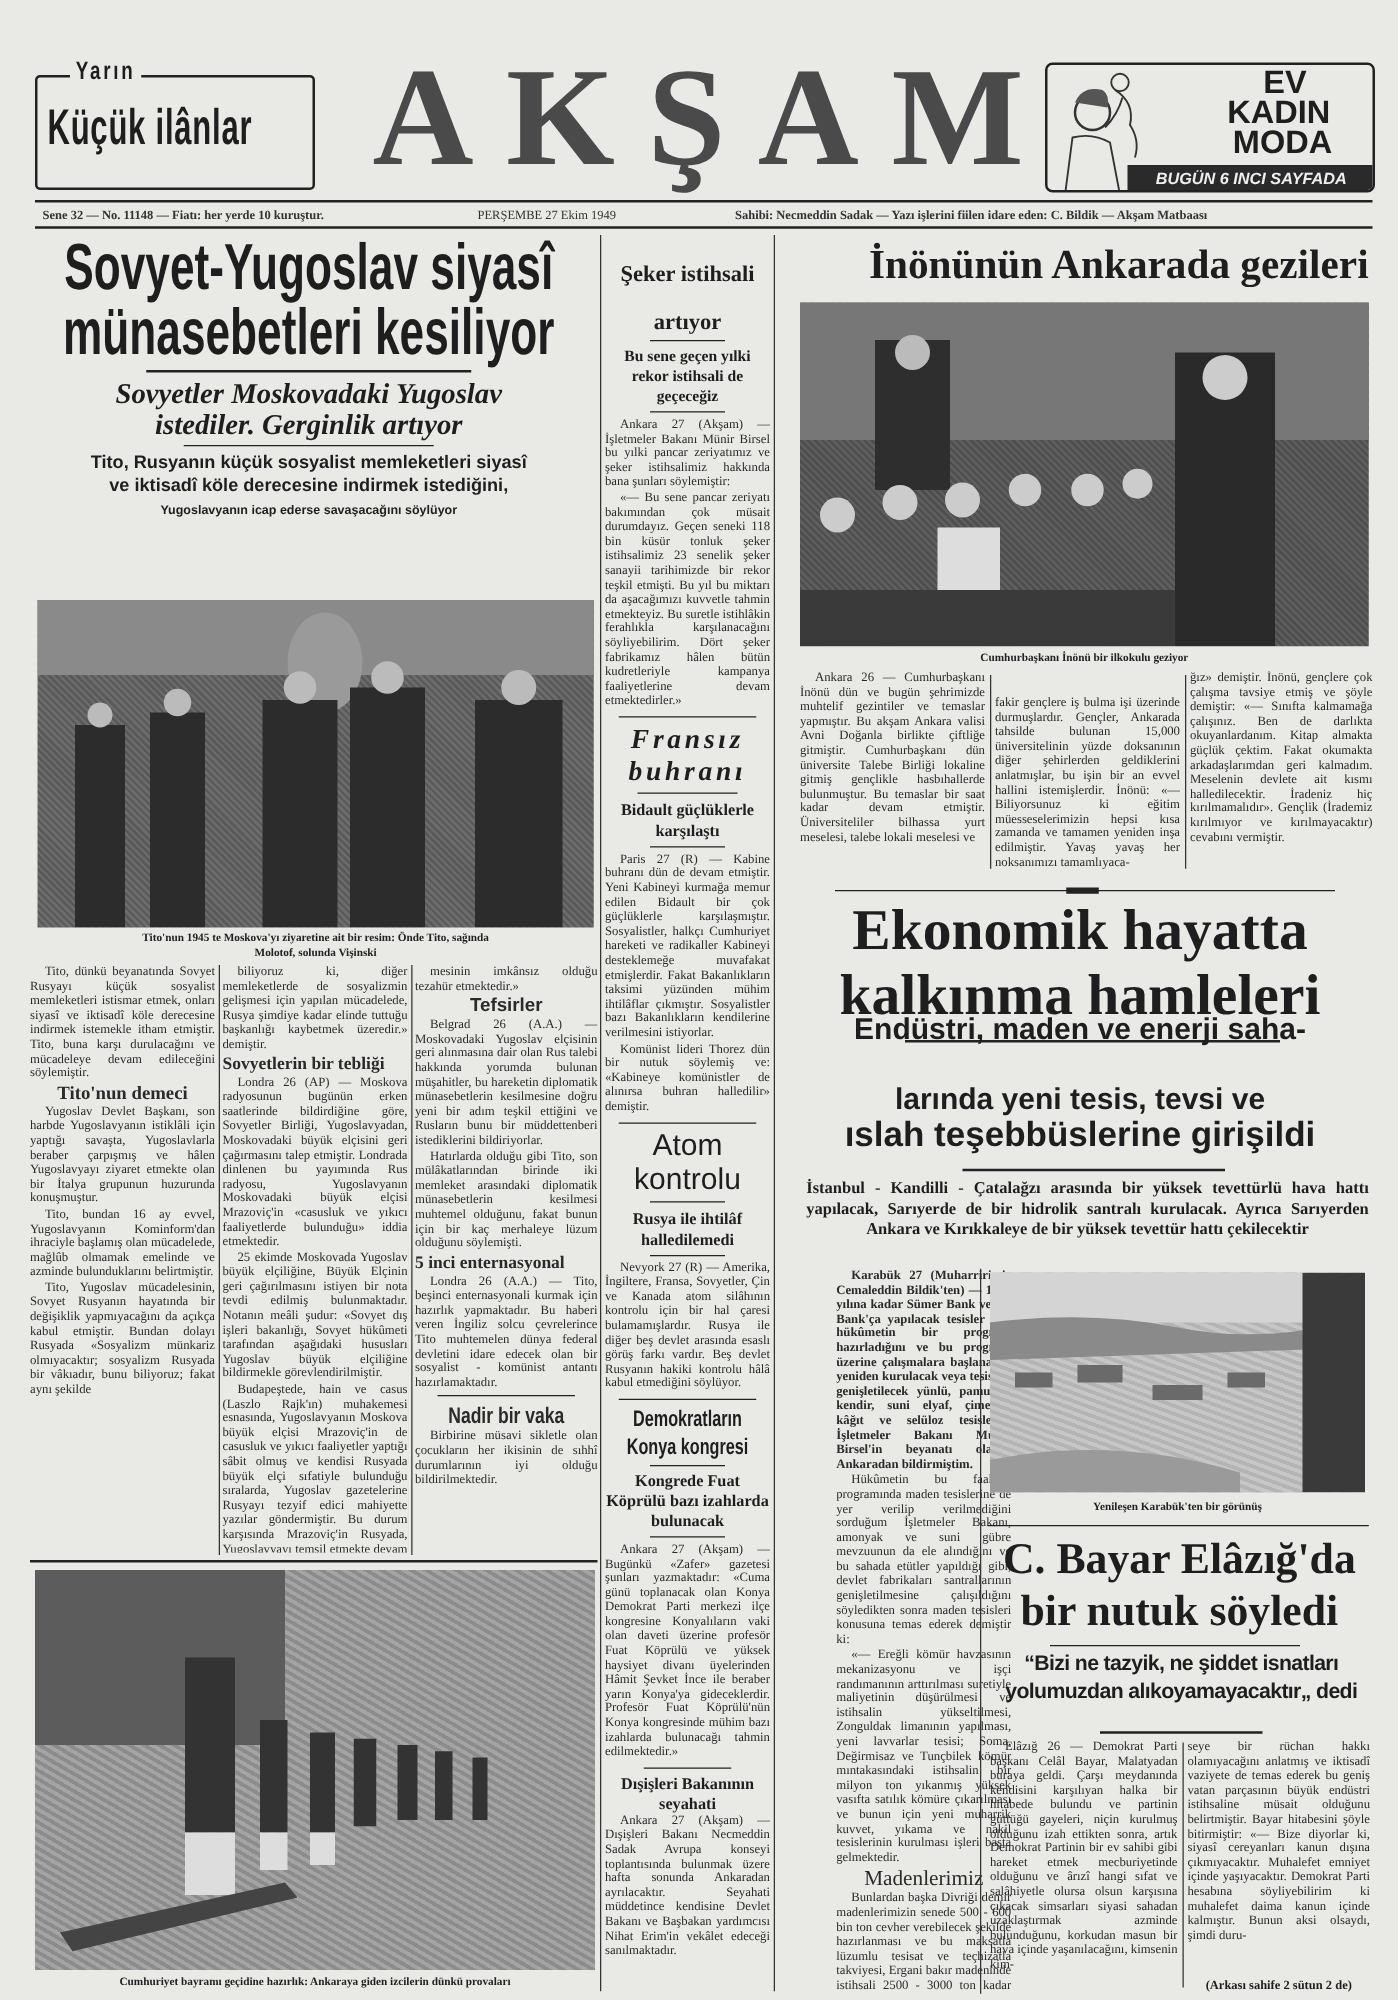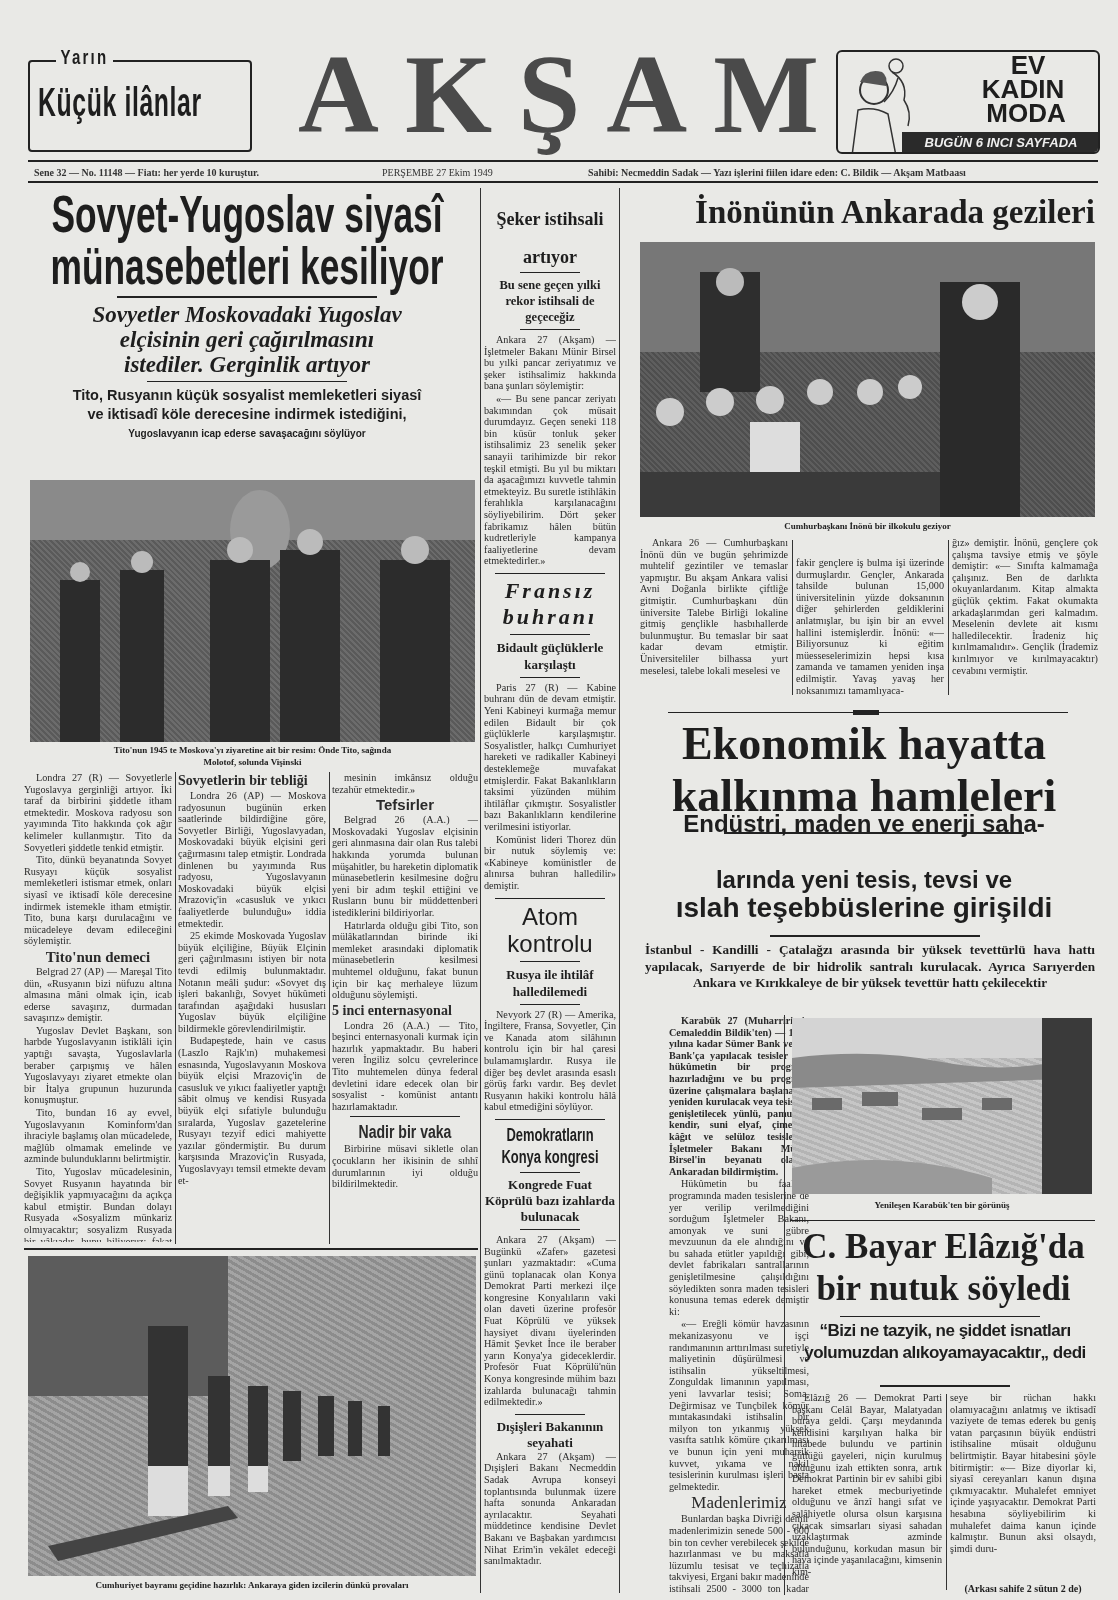--- a/index.html
+++ b/index.html
@@ -71,21 +71,20 @@
   <div class="abs" style="left:382px;top:167px;font-size:10px;color:#333;white-space:nowrap;">PERŞEMBE 27 Ekim 1949</div>
   <div class="abs" style="left:588px;top:167px;font-size:10px;font-weight:700;color:#333;white-space:nowrap;">Sahibi: Necmeddin Sadak — Yazı işlerini fiilen idare eden: C. Bildik — Akşam Matbaası</div>
   <div class="rule" style="left:28px;top:181px;width:1070px;height:2px;"></div>
 </div>
 
 <div class="abs center" style="left:22px;top:188px;width:450px;">
   <div class="hd-sans" style="font-size:52px;line-height:52px;white-space:nowrap;transform:scaleX(0.68);transform-origin:center;margin:0 -120px;">Sovyet-Yugoslav siyasî</div>
   <div class="hd-sans" style="font-size:52px;line-height:52px;white-space:nowrap;transform:scaleX(0.68);transform-origin:center;margin:0 -120px;">münasebetleri kesiliyor</div>
   <div class="small-rule" style="width:260px;"></div>
   <div class="hd-serif" style="font-size:23px;line-height:25px;font-style:italic;white-space:nowrap;">Sovyetler Moskovadaki Yugoslav</div>
-  <div class="hd-serif" style="font-size:23px;line-height:25px;font-style:italic;">elçisinin geri çağırılmasını</div>
   <div class="hd-serif" style="font-size:23px;line-height:25px;font-style:italic;">istediler. Gerginlik artıyor</div>
   <div class="small-rule" style="width:200px;height:1px;"></div>
   <div class="hd-sans" style="font-size:14.5px;line-height:19px;white-space:nowrap;">Tito, Rusyanın küçük sosyalist memleketleri siyasî</div>
   <div class="hd-sans" style="font-size:14.5px;line-height:19px;white-space:nowrap;">ve iktisadî köle derecesine indirmek istediğini,</div>
   <div class="hd-sans" style="font-size:10px;line-height:19px;white-space:nowrap;">Yugoslavyanın icap ederse savaşacağını söylüyor</div>
 </div>
 
 <div class="photo" style="left:30px;top:480px;width:445px;height:262px;">
   <svg width="445" height="262" style="position:absolute;left:0;top:0;">
     <rect x="0" y="0" width="445" height="60" fill="#8a8a8a"></rect>
@@ -103,30 +102,29 @@
       <circle cx="210" cy="70" r="13"></circle>
       <circle cx="280" cy="62" r="13"></circle>
       <circle cx="385" cy="70" r="14"></circle>
     </g>
   </svg>
 </div>
 <div class="caption" style="left:30px;top:745px;width:445px;">Tito'nun 1945 te Moskova'yı ziyaretine ait bir resim: Önde Tito, sağında</div>
 <div class="caption" style="left:30px;top:757px;width:445px;">Molotof, solunda Vişinski</div>
 
 <div class="abs body-text" style="left:24px;top:772px;width:148px;height:470px;overflow:hidden;">
-  <p>Londra 27 (R) — Sovyetlerle Yugoslavya gerginliği artıyor. İki taraf da birbirini şiddetle itham etmektedir. Moskova radyosu son yayımında Tito hakkında çok ağır kelimeler kullanmıştır. Tito da Sovyetleri şiddetle tenkid etmiştir.</p>
   <p>Tito, dünkü beyanatında Sovyet Rusyayı küçük sosyalist memleketleri istismar etmek, onları siyasî ve iktisadî köle derecesine indirmek istemekle itham etmiştir. Tito, buna karşı durulacağını ve mücadeleye devam edileceğini söylemiştir.</p>
   <div class="hd-serif center" style="font-size:15px;line-height:18px;text-indent:0;">Tito'nun demeci</div>
-  <p>Belgrad 27 (AP) — Mareşal Tito dün, «Rusyanın bizi nüfuzu altına almasına mâni olmak için, icab ederse savaşırız, durmadan savaşırız» demiştir.</p>
   <p>Yugoslav Devlet Başkanı, son harbde Yugoslavyanın istiklâli için yaptığı savaşta, Yugoslavlarla beraber çarpışmış ve hâlen Yugoslavyayı ziyaret etmekte olan bir İtalya grupunun huzurunda konuşmuştur.</p>
   <p>Tito, bundan 16 ay evvel, Yugoslavyanın Kominform'dan ihraciyle başlamış olan mücadelede, mağlûb olmamak emelinde ve azminde bulunduklarını belirtmiştir.</p>
   <p>Tito, Yugoslav mücadelesinin, Sovyet Rusyanın hayatında bir değişiklik yapmıyacağını da açıkça kabul etmiştir. Bundan dolayı Rusyada «Sosyalizm münkariz olmıyacaktır; sosyalizm Rusyada bir vâkıadır, bunu biliyoruz; fakat aynı şekilde</p>
 </div>
 <div class="vrule" style="left:175px;top:772px;height:472px;"></div>
 <div class="abs body-text" style="left:178px;top:772px;width:148px;height:470px;overflow:hidden;">
+  <p>biliyoruz ki, diğer memleketlerde de sosyalizmin gelişmesi için yapılan mücadelede, Rusya şimdiye kadar elinde tuttuğu başkanlığı kaybetmek üzeredir.» demiştir.</p>
   <div class="hd-serif" style="font-size:14px;line-height:18px;white-space:nowrap;">Sovyetlerin bir tebliği</div>
   <p>Londra 26 (AP) — Moskova radyosunun bugünün erken saatlerinde bildirdiğine göre, Sovyetler Birliği, Yugoslavyadan, Moskovadaki büyük elçisini geri çağırmasını talep etmiştir. Londrada dinlenen bu yayımında Rus radyosu, Yugoslavyanın Moskovadaki büyük elçisi Mrazoviç'in «casusluk ve yıkıcı faaliyetlerde bulunduğu» iddia etmektedir.</p>
   <p>25 ekimde Moskovada Yugoslav büyük elçiliğine, Büyük Elçinin geri çağırılmasını istiyen bir nota tevdi edilmiş bulunmaktadır. Notanın meâli şudur: «Sovyet dış işleri bakanlığı, Sovyet hükûmeti tarafından aşağıdaki hususları Yugoslav büyük elçiliğine bildirmekle görevlendirilmiştir.</p>
   <p>Budapeştede, hain ve casus (Laszlo Rajk'ın) muhakemesi esnasında, Yugoslavyanın Moskova büyük elçisi Mrazoviç'in de casusluk ve yıkıcı faaliyetler yaptığı sâbit olmuş ve kendisi Rusyada büyük elçi sıfatiyle bulunduğu sıralarda, Yugoslav gazetelerine Rusyayı tezyif edici mahiyette yazılar göndermiştir. Bu durum karşısında Mrazoviç'in Rusyada, Yugoslavyayı temsil etmekte devam et-</p>
 </div>
 <div class="vrule" style="left:329px;top:772px;height:472px;"></div>
 <div class="abs body-text" style="left:332px;top:772px;width:146px;height:470px;overflow:hidden;">
   <p>mesinin imkânsız olduğu tezahür etmektedir.»</p>
   <div class="hd-sans center" style="font-size:15px;line-height:18px;">Tefsirler</div>
   <p>Belgrad 26 (A.A.) — Moskovadaki Yugoslav elçisinin geri alınmasına dair olan Rus talebi hakkında yorumda bulunan müşahitler, bu hareketin diplomatik münasebetlerin kesilmesine doğru yeni bir adım teşkil ettiğini ve Rusların bunu bir müddettenberi istediklerini bildiriyorlar.</p>

